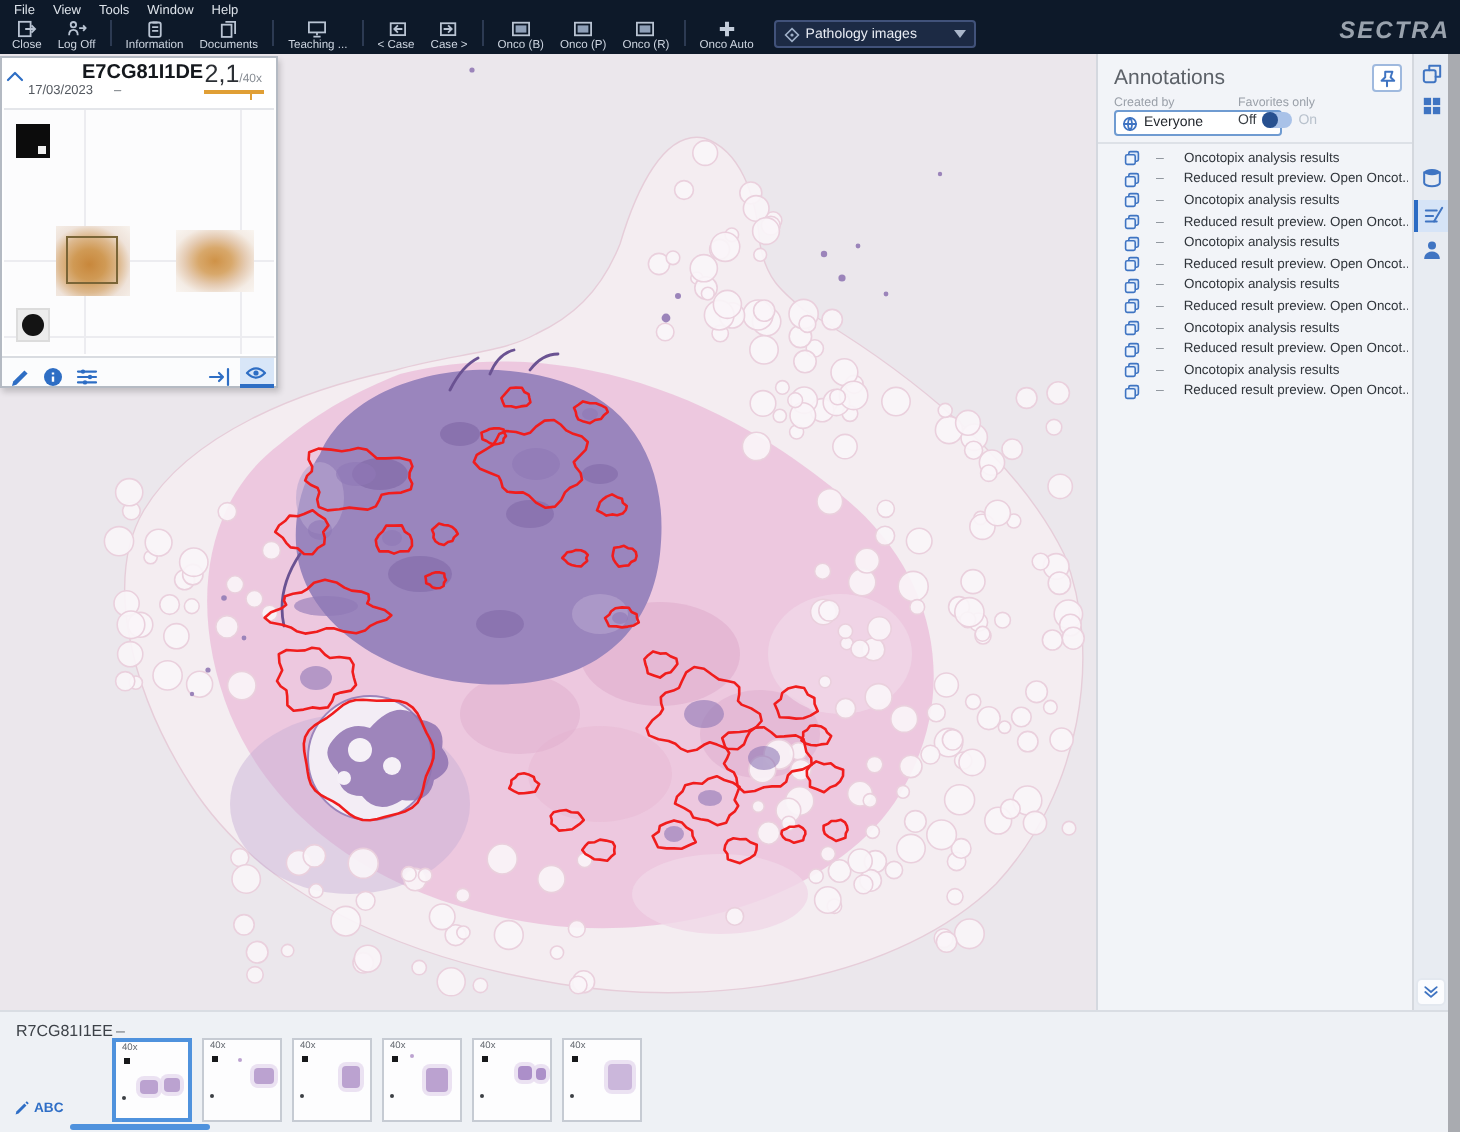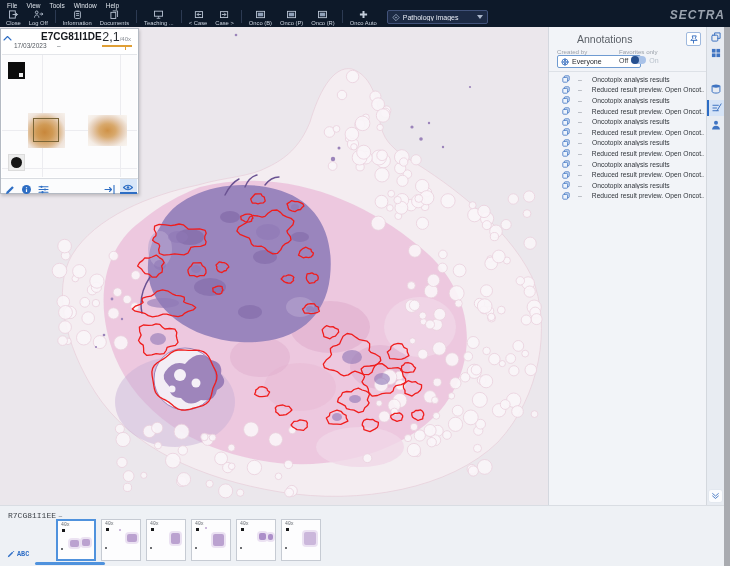--- a/index.html
+++ b/index.html
@@ -56,21 +56,21 @@
   .ovcirc{position:absolute;left:6px;top:99px;width:17px;height:17px;background:#ececec;border:1px solid #dcdcdc;}
   .ovcirc i{position:absolute;left:2px;top:2px;width:11px;height:11px;background:#141414;border-radius:50%;display:block;}
   .ovtools{position:absolute;left:0;right:0;bottom:0;height:15px;border-top:1px solid #d9dce1;background:#fbfcfd;}
   .ovtool{position:absolute;top:2px;width:11px;height:11px;}
   .ovtool svg{width:11px;height:11px;}
   .oveyesel{position:absolute;right:1px;top:0;width:17px;height:15px;background:#d8e6f8;border-bottom:2px solid #2e6ec4;}
 
   
   .annpanel{position:absolute;left:548px;top:27px;width:158px;height:478px;background:#f2f4f8;
             border-left:1px solid #d4d8df;}
-  .anntitle{position:absolute;left:8px;top:6px;font-size:10.5px;color:#5c6168;margin-left:20px;}
+  .anntitle{position:absolute;left:8px;top:6px;font-size:10.5px;color:#5c6168;}
   .pinbtn{position:absolute;right:5px;top:5px;width:15px;height:14px;background:#fff;
           border:1px solid #9fb9de;border-radius:2px;display:flex;align-items:center;justify-content:center;}
   .lblsm{position:absolute;font-size:6.2px;color:#9aa0a9;}
   .ddrop{position:absolute;left:8px;top:28px;width:84px;height:13px;background:#fff;
          border:1px solid #6f9bd1;border-radius:2px;display:flex;align-items:center;padding:0 3px;}
   .ddrop .dtext{flex:1;font-size:7px;color:#23272d;margin-left:3px;}
   .ddrop .dcar2{width:0;height:0;border-left:2.5px solid transparent;border-right:2.5px solid transparent;
                 border-top:3.5px solid #3f74c2;}
   .favrow{position:absolute;left:70px;top:29px;display:flex;align-items:center;gap:3px;font-size:7px;}
   .favoff{color:#3a3f45;}
@@ -91,21 +91,21 @@
          border-left:1px solid #d4d8de;}
   .sico{position:absolute;left:4px;width:10px;height:10px;}
   .ssel{position:absolute;left:0;top:73px;width:18px;height:16px;background:#d6e4f7;
         border-left:2px solid #2c6cc4;}
   .schevbox{position:absolute;left:1px;top:462px;width:15px;height:14px;background:#fbfcfe;
             border:1px solid #e3e8ef;border-radius:3px;display:flex;align-items:center;justify-content:center;}
   .redge{position:absolute;left:724px;top:27px;width:6px;height:539px;background:#a9abb0;}
 
   
   .filmstrip{position:absolute;left:0;top:505px;width:724px;height:61px;background:#eef1f5;
-             border-top:1px solid #d9dde3;font-family:Liberation Mono, monospace;}
+             border-top:1px solid #d9dde3;}
   .fsid{position:absolute;left:8px;top:5px;font-size:8px;color:#3d4248;}
   .fsdash{position:absolute;left:58px;top:5px;font-size:8px;color:#70757c;}
   .thumbs{position:absolute;left:56px;top:13px;display:flex;gap:5px;}
   .thumb{position:relative;width:40px;height:42px;background:#fdfdfe;border:1px solid #c6cbd3;}
   .thumb.sel{border:2px solid #4f92dd;}
   .tmag{position:absolute;left:3px;top:1px;font-size:4.8px;color:#62676e;}
   .tsq{position:absolute;left:4px;top:8px;width:3px;height:3px;background:#17181a;}
   .tdot{position:absolute;left:3px;top:27px;width:2px;height:2px;background:#3c3f44;border-radius:50%;}
   .speck{position:absolute;border-radius:2px;background:#b093c8;opacity:.85;box-shadow:0 0 0 2px #e9def1;}
   .abc{position:absolute;left:7px;top:44px;display:flex;align-items:center;}

